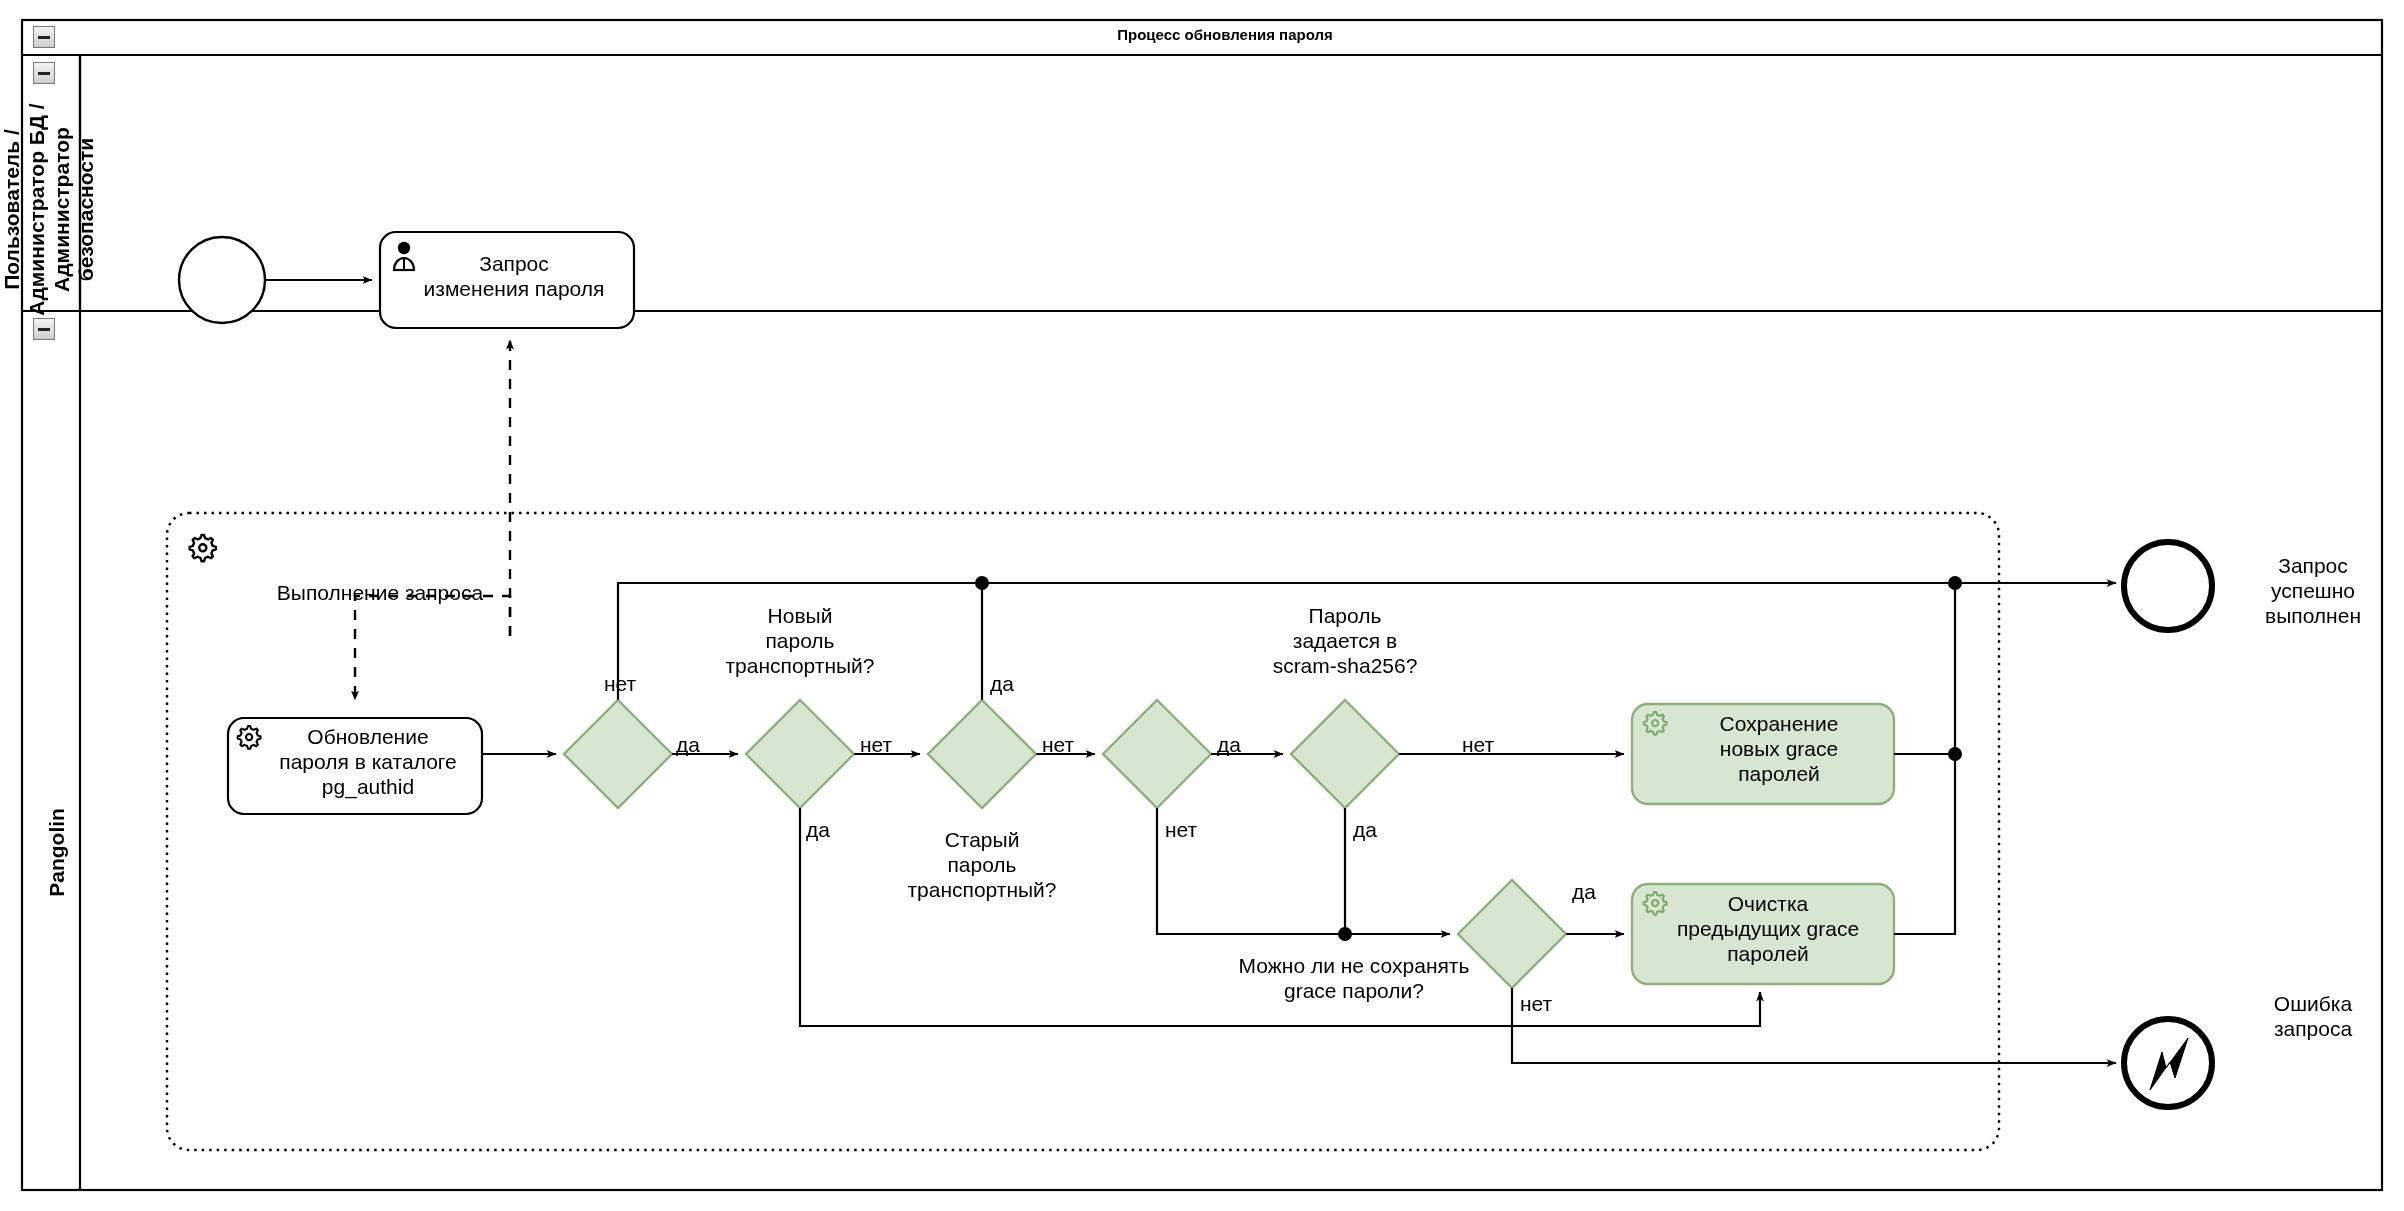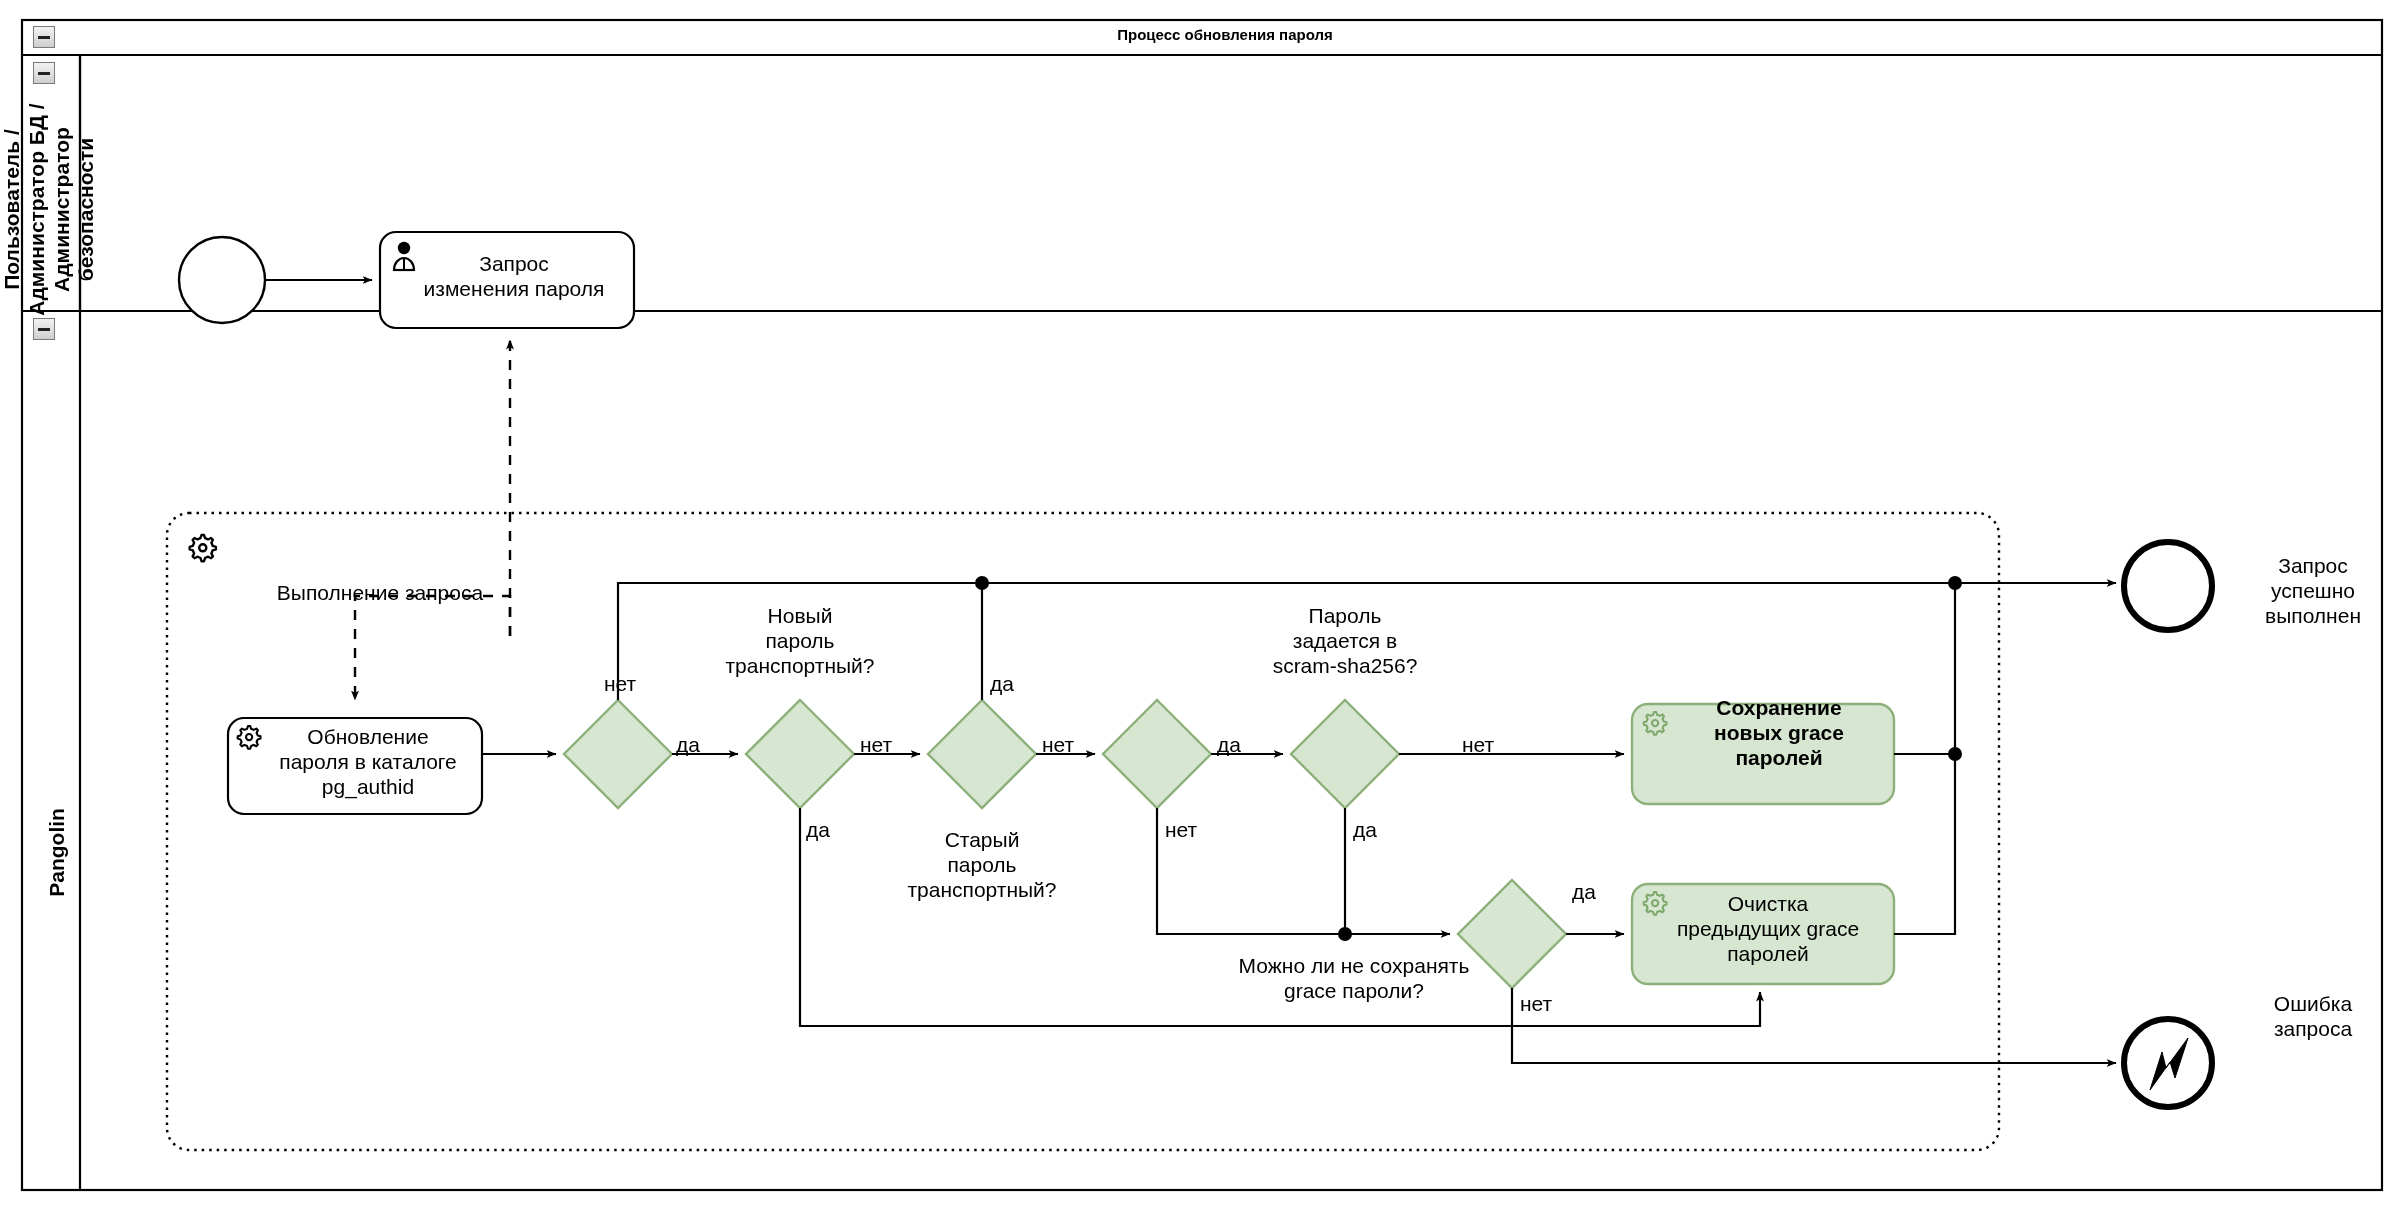--- a/index.html
+++ b/index.html
@@ -166,21 +166,21 @@
   <div class="lbl laneTitle" style="left:-70px; top:160px; width:240px; transform:rotate(-90deg);">Пользователь /
 Администратор БД /
 Администратор безопасности</div>
   <div class="lbl laneTitle" style="left:-23px; top:840px; width:160px; transform:rotate(-90deg);">Pangolin</div>
 
   <div class="lbl taskLbl" style="left:404px; top:252px; width:220px;">Запрос
 изменения пароля</div>
   <div class="lbl taskLbl" style="left:262px; top:725px; width:212px;">Обновление
 пароля в каталоге
 pg_authid</div>
-  <div class="lbl taskLbl" style="left:1674px; top:696px; width:210px;font-weight:bold;">Сохранение
+  <div class="lbl taskLbl" style="left:1674px; top:712px; width:210px;">Сохранение
 новых grace
 паролей</div>
   <div class="lbl taskLbl" style="left:1650px; top:892px; width:236px;">Очистка
 предыдущих grace
 паролей</div>
 
   <div class="lbl gwLbl" style="left:690px; top:604px; width:220px;">Новый
 пароль
 транспортный?</div>
   <div class="lbl gwLbl" style="left:872px; top:828px; width:220px;">Старый

